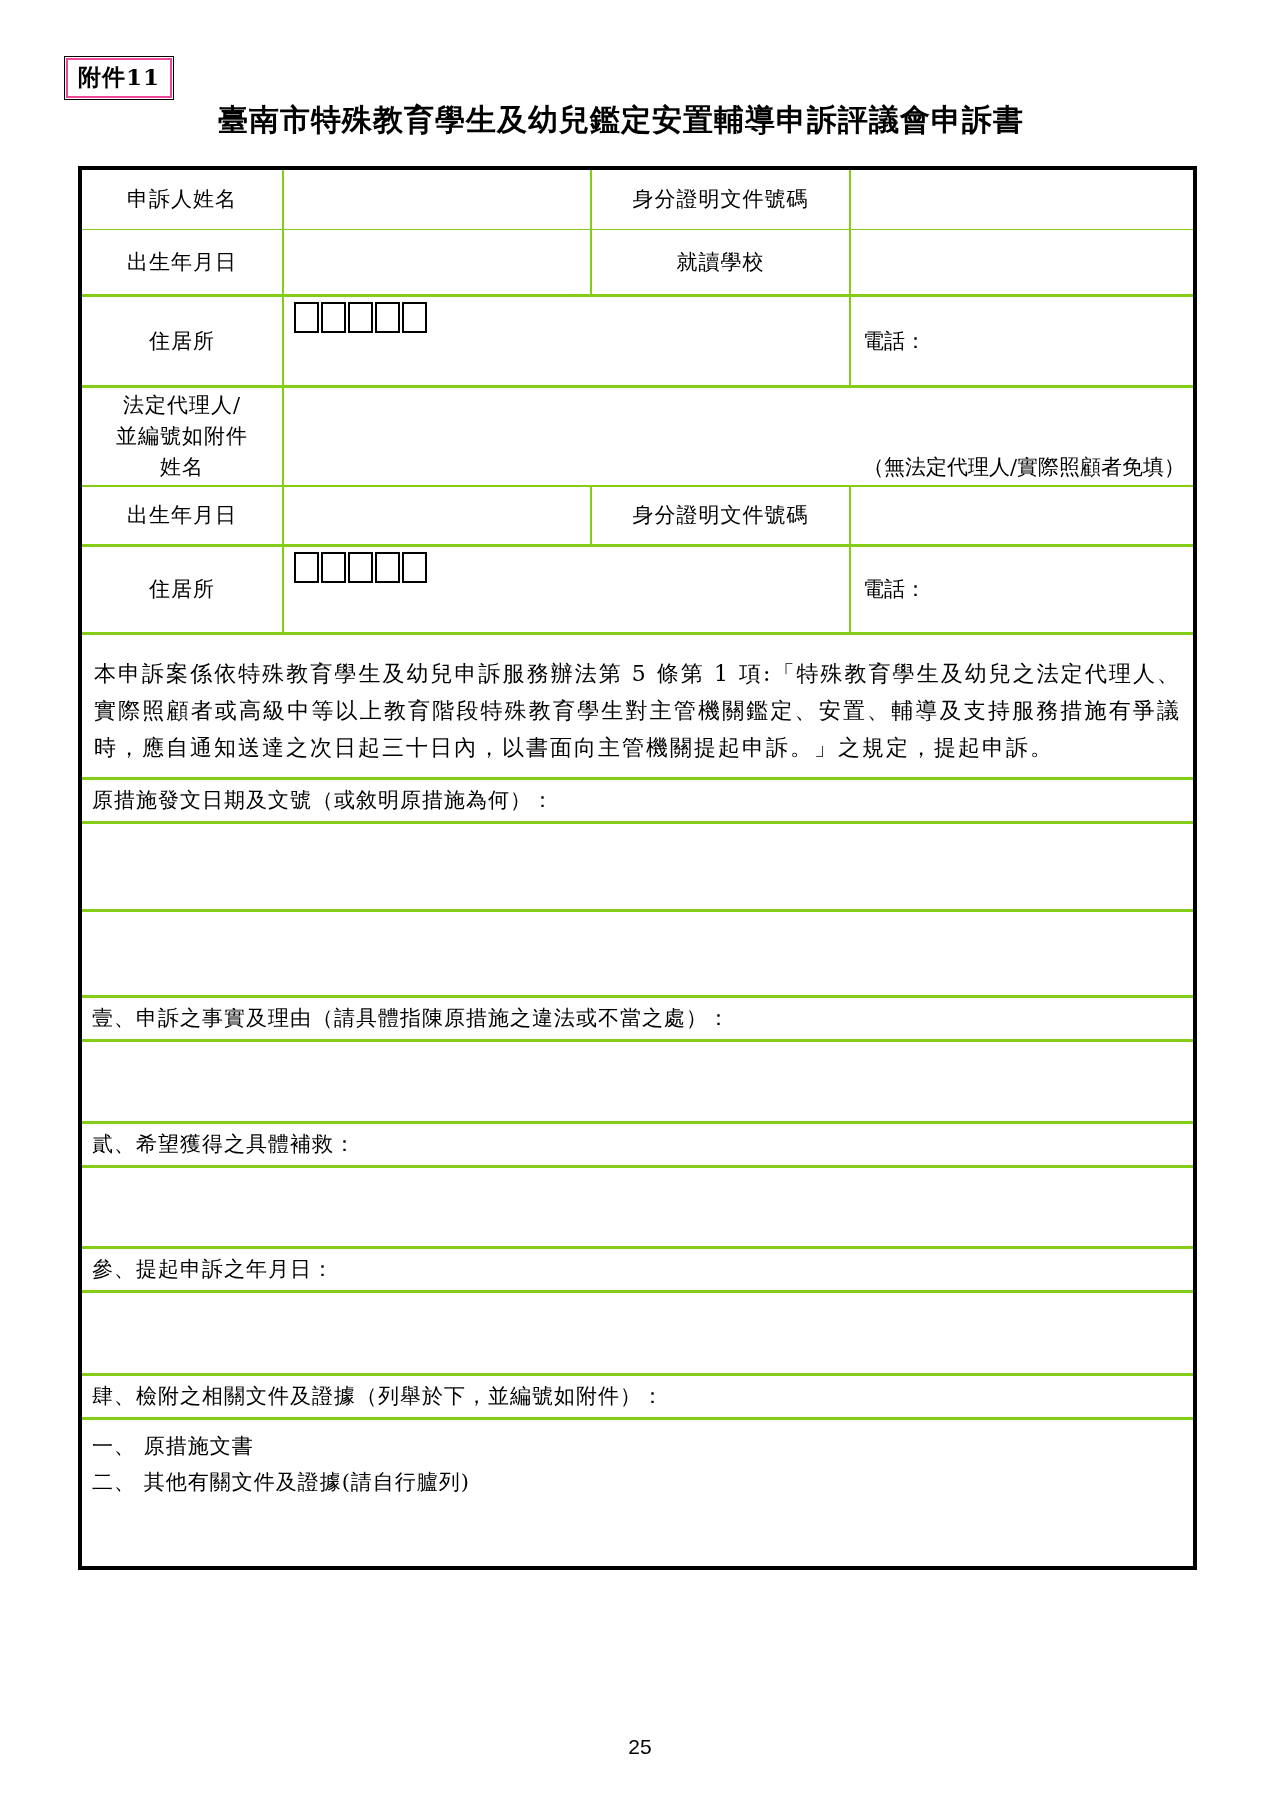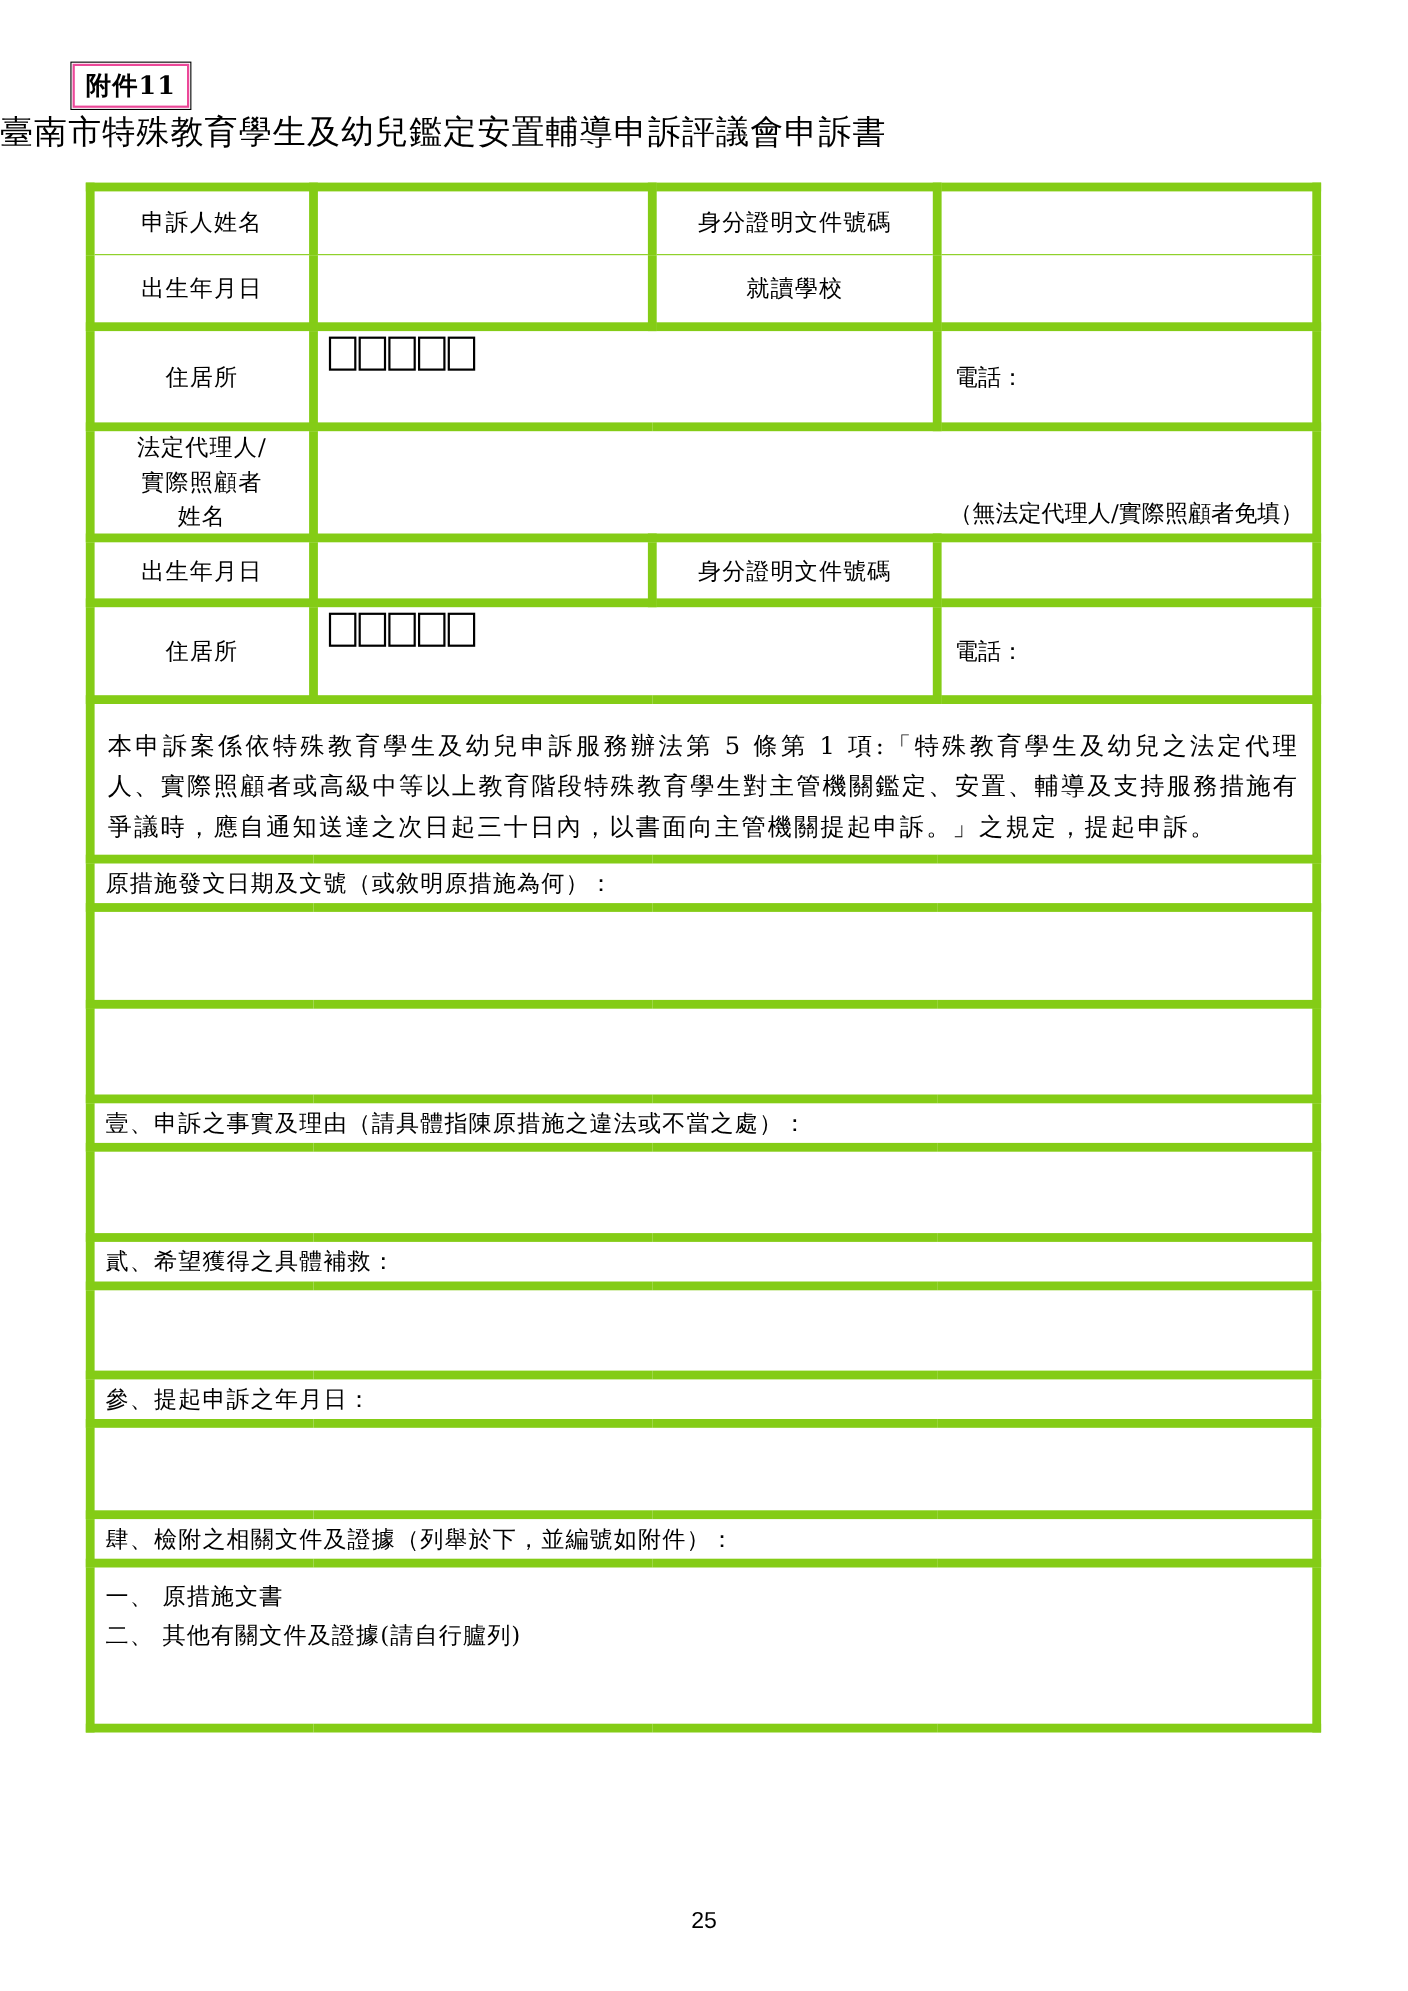--- a/index.html
+++ b/index.html
@@ -14,33 +14,33 @@
     position:absolute;left:66px;top:58px;
     border:2px solid #ec4899;
     outline:1px solid #000;outline-offset:1px;
     padding:2px 10px 3px 10px;
     font-size:23px;font-weight:bold;
     letter-spacing:1px;
     background:#fff;
   }
   .title{
     position:absolute;left:0;top:100px;width:1024px;
-    text-align:left;
-    font-size:30px;font-weight:normal;
+    text-align:right;
+    font-size:30px;font-weight:bold;
     letter-spacing:1px;
   }
   table.form{
     position:absolute;left:78px;top:166px;
     width:1115px;
     border-collapse:collapse;
     table-layout:fixed;
     border:4px solid #000;
     font-size:21px;
   }
-  td{border:8px solid #84cc16;padding:0;vertical-align:middle;overflow:hidden;}
+  td{border:2px solid #84cc16;padding:0;vertical-align:middle;overflow:hidden;}
   .lbl{text-align:center;letter-spacing:1px;}
   .r1{height:61px;} .r2{height:66px;} .r3{height:91px;} .r4{height:100px;}
   .r5{height:59px;} .r6{height:88px;} .r7{height:145px;}
   .rh{height:44px;} 
   .rb1{height:88px;} .rb2{height:86px;} .rb3{height:82px;}
   .rb4{height:81px;} .rb5{height:83px;}
   .rlist{height:150px;}
   .r1 td{border-bottom-width:1px;}
   .r2 td{border-top-width:1px;}
   .r3 td,.r4 td,.r6 td,.r7 td{border-top-width:3px;}
@@ -105,21 +105,21 @@
               <span class="pbox"></span>
               <span class="pbox"></span>
             </span>
       </td>
       <td class="phone-cell">電話：</td>
     </tr>
 
     <tr class="r4">
       <td class="lbl guardian-lbl">
         <div>法定代理人/</div>
-        <div>實際照顧者</div>
+        <div>並編號如附件</div>
         <div>姓名</div>
       </td>
       <td class="guardian-val" colspan="3">
         <span>（無法定代理人/實際照顧者免填）</span>
       </td>
     </tr>
 
     <tr class="r5">
       <td class="lbl">出生年月日</td>
       <td></td>

